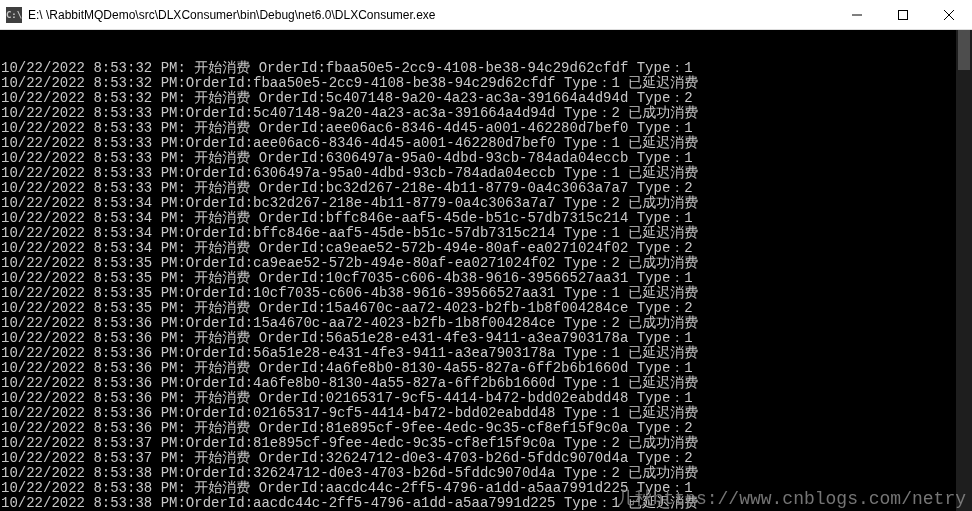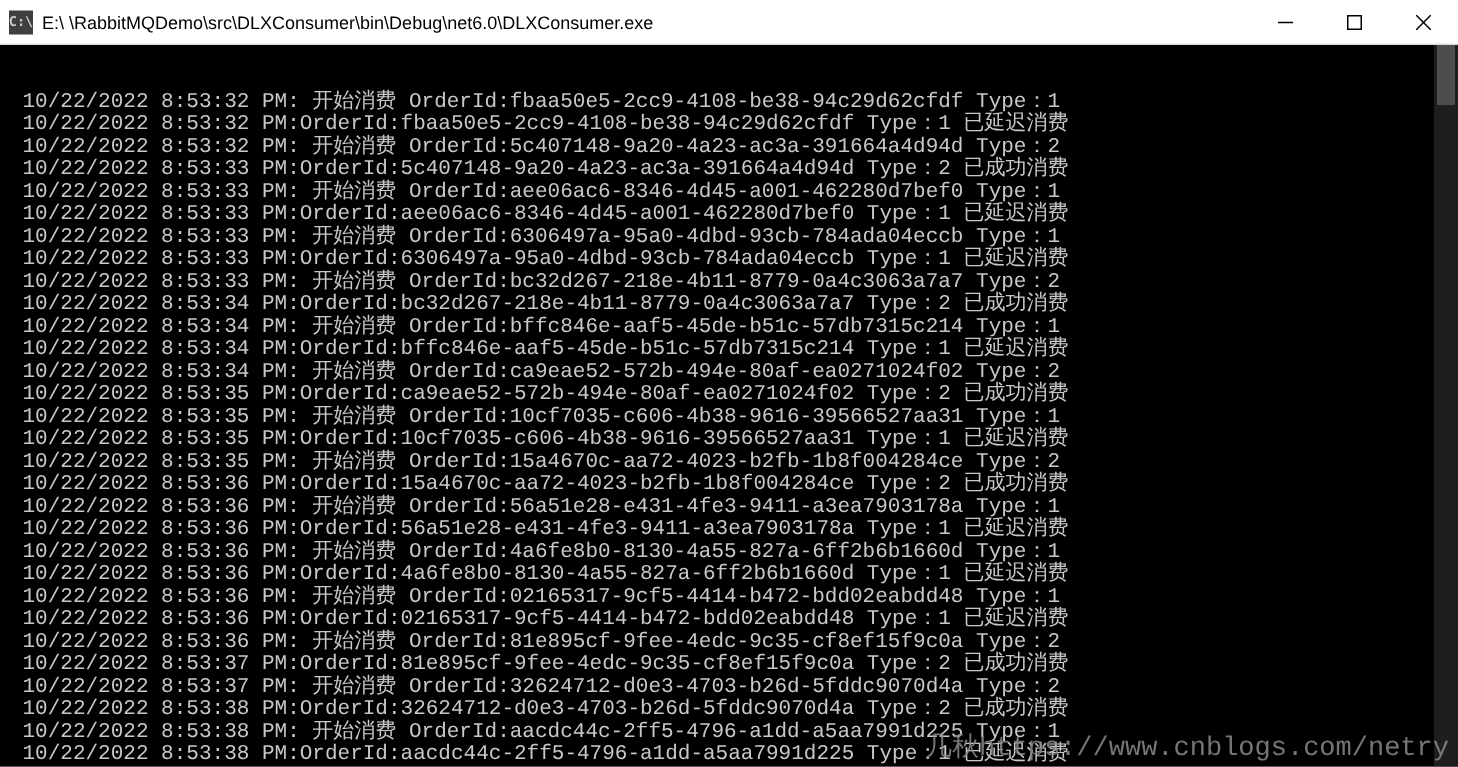--- a/index.html
+++ b/index.html
@@ -50,21 +50,21 @@
     color: #000;
   }
   .wc-btn svg { width: 10px; height: 10px; }
   .console {
     flex: 1;
     background: #000;
     color: #c8c8c8;
     font-family: "NSimSun", "SimSun", Consolas, "Courier New", monospace;
     font-size: 14px;
     line-height: 15px;
-    padding: 1px 1px 0 15px;
+    padding: 1px 1px 0 1px;
     overflow: hidden;
     position: relative;
     white-space: pre;
   }
   .console .row { height: 15px; }
   .scrollbar {
     position: absolute;
     right: 0;
     top: 0;
     bottom: 0;

